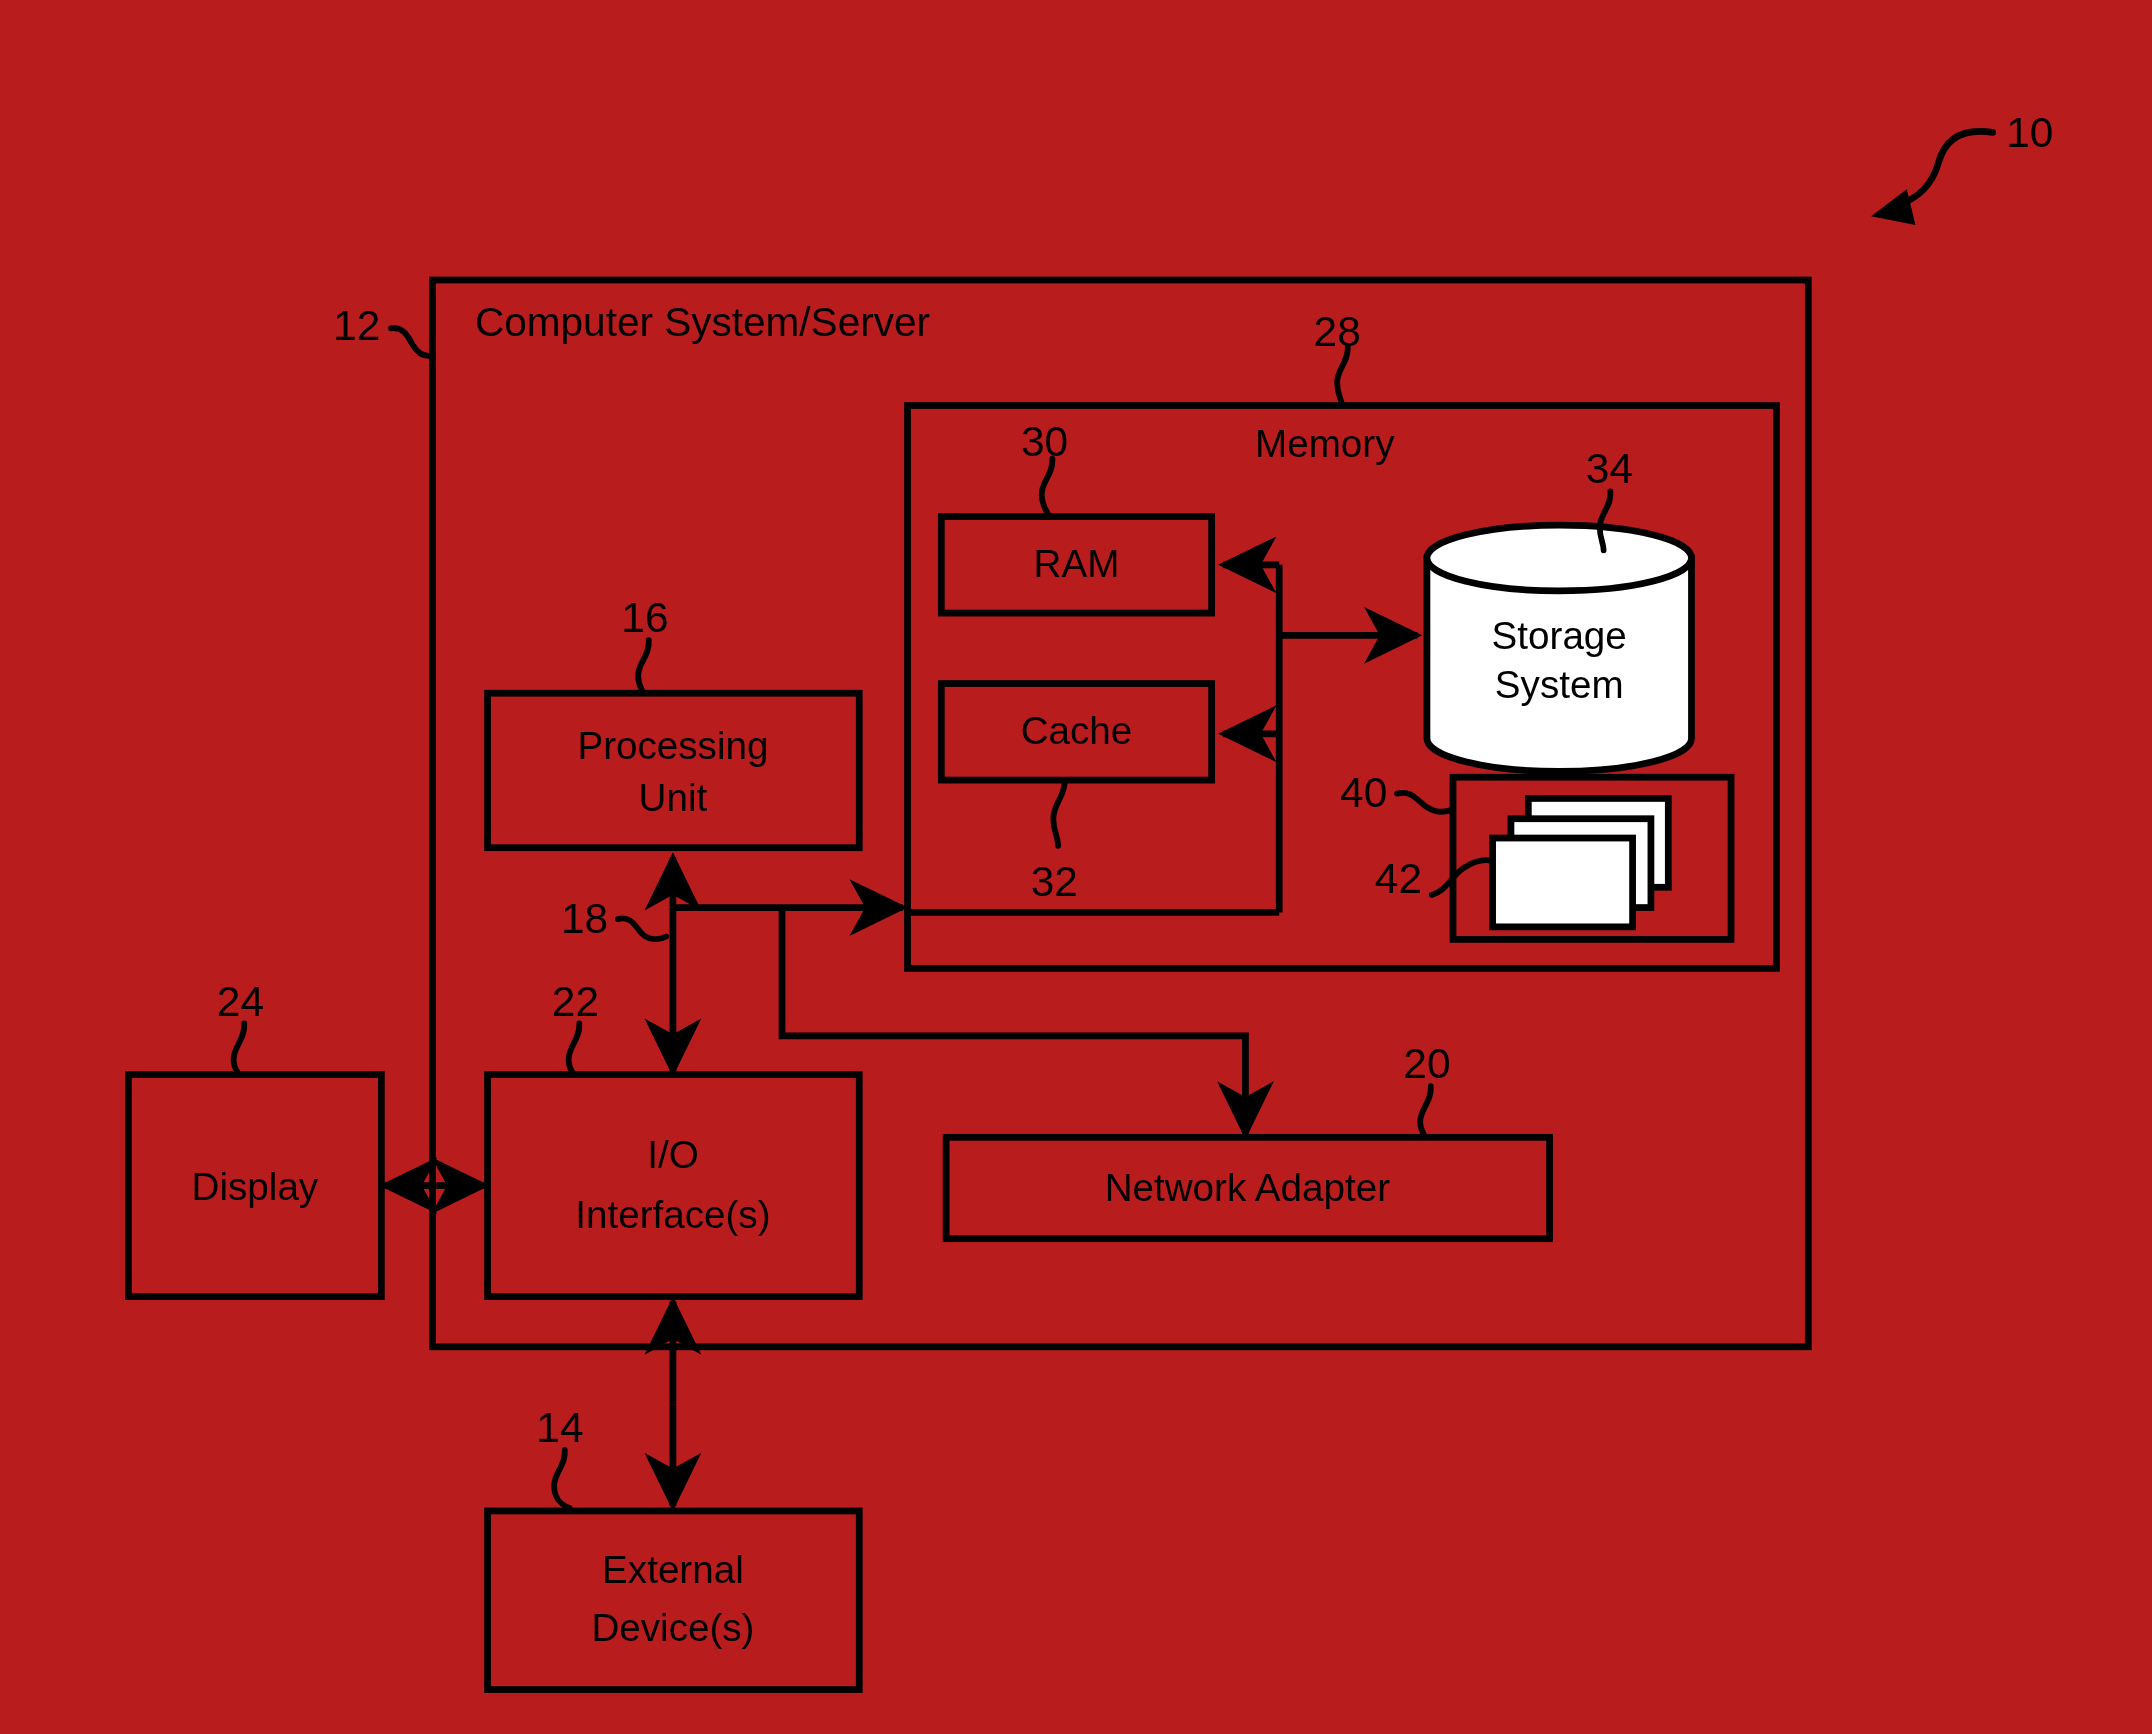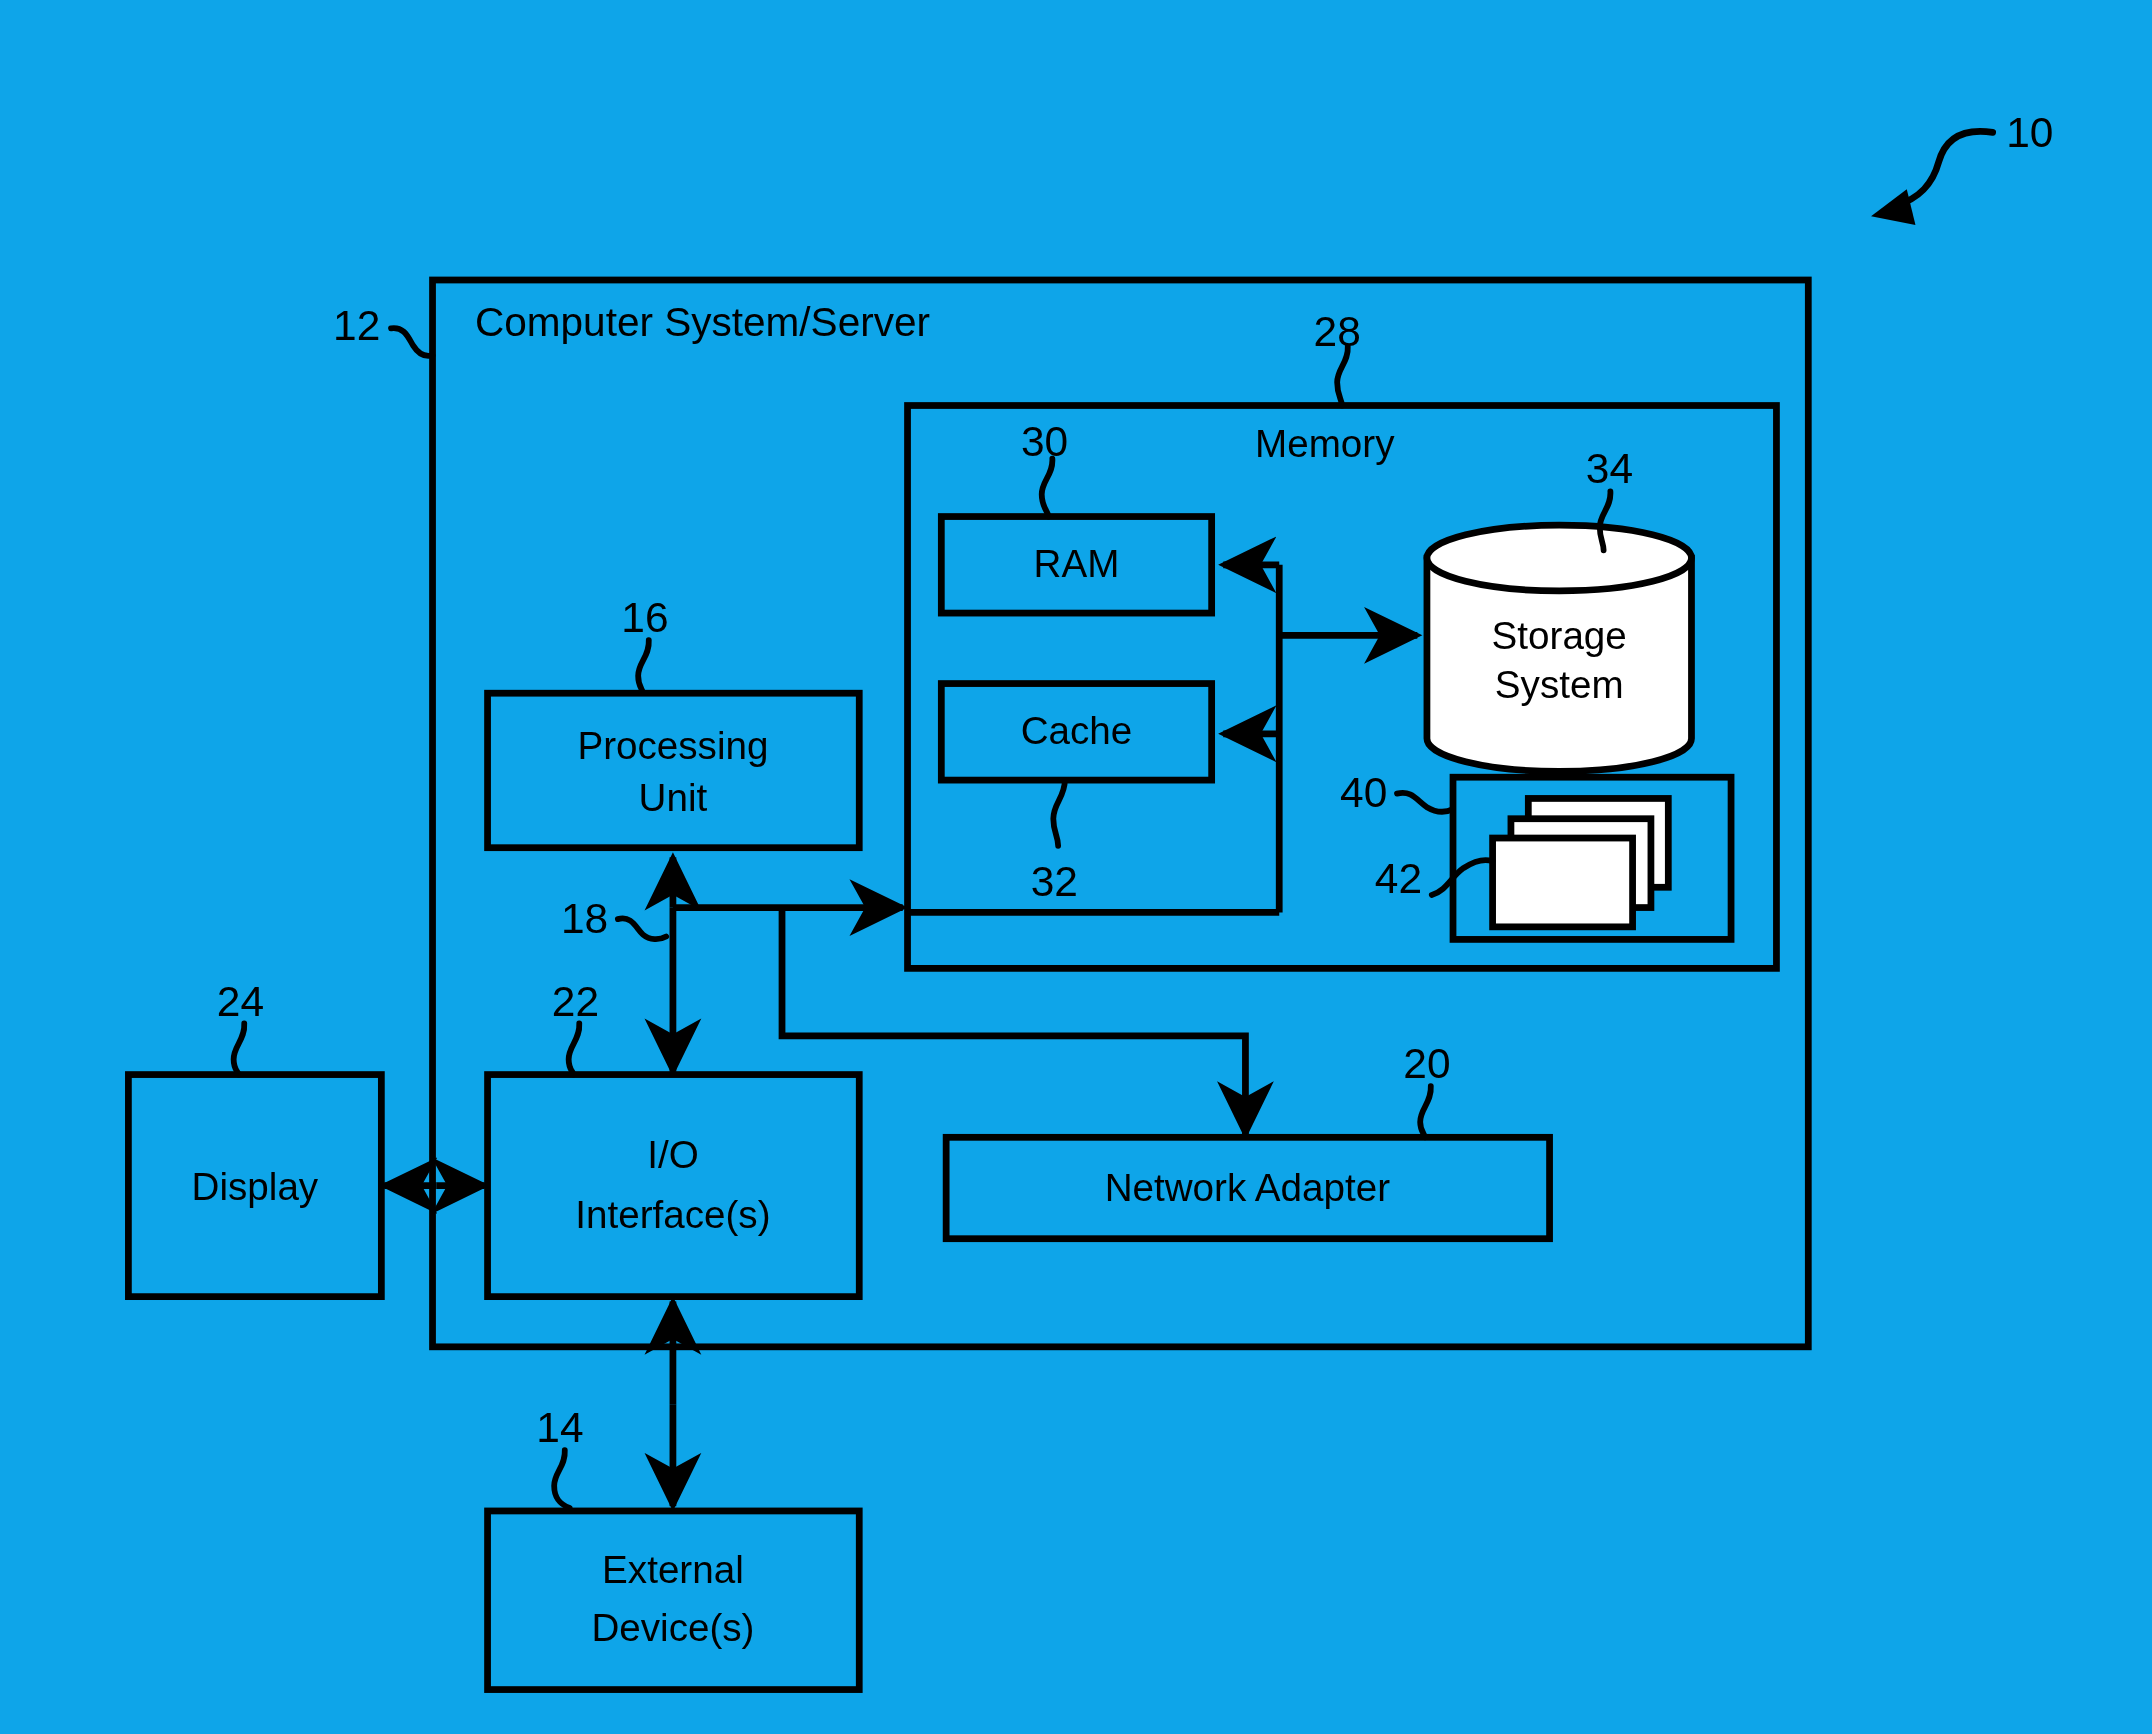--- a/index.html
+++ b/index.html
@@ -4,21 +4,21 @@
 <style>
   html, body {
     margin: 0;
     padding: 0;
     background: #ffffff;
   }
   #figure-root {
     position: relative;
     width: 2152px;
     height: 1734px;
-    background: #0ea5e9;
+    background: #b91c1c;
     font-family: "Liberation Sans", sans-serif;
     overflow: hidden;
   }
   #figure-svg {
     position: absolute;
     top: 0; left: 0;
     width: 2152px;
     height: 1734px;
   }
   .lbl {

